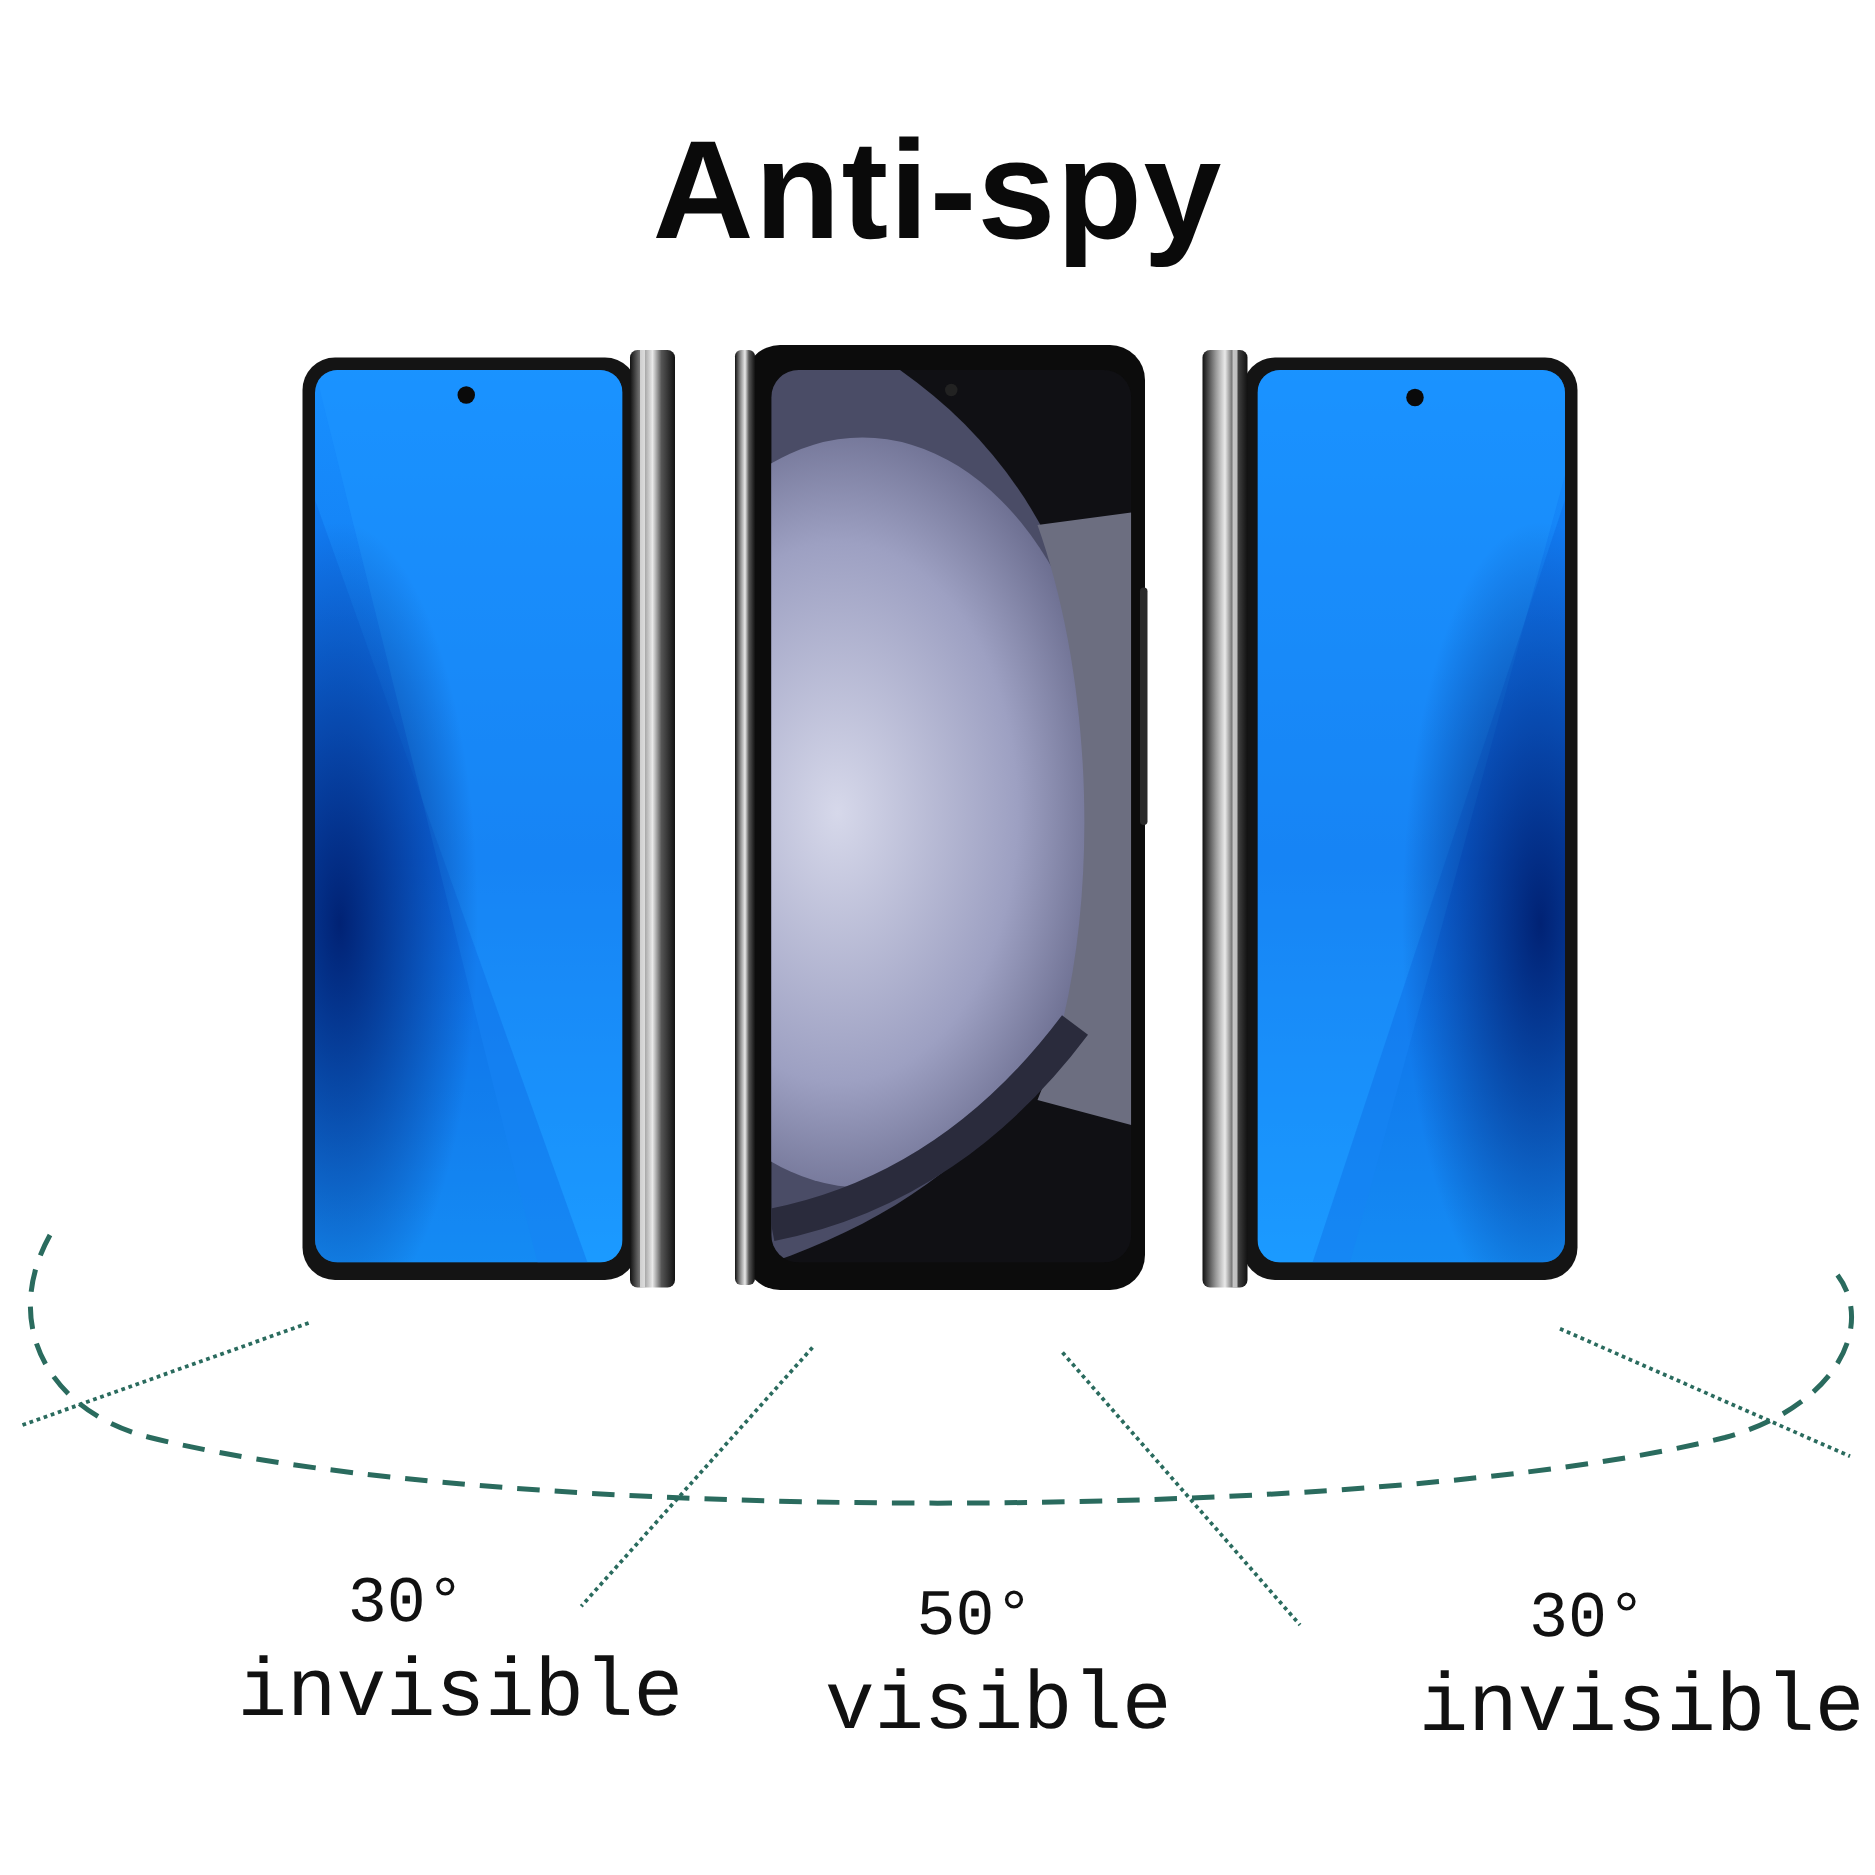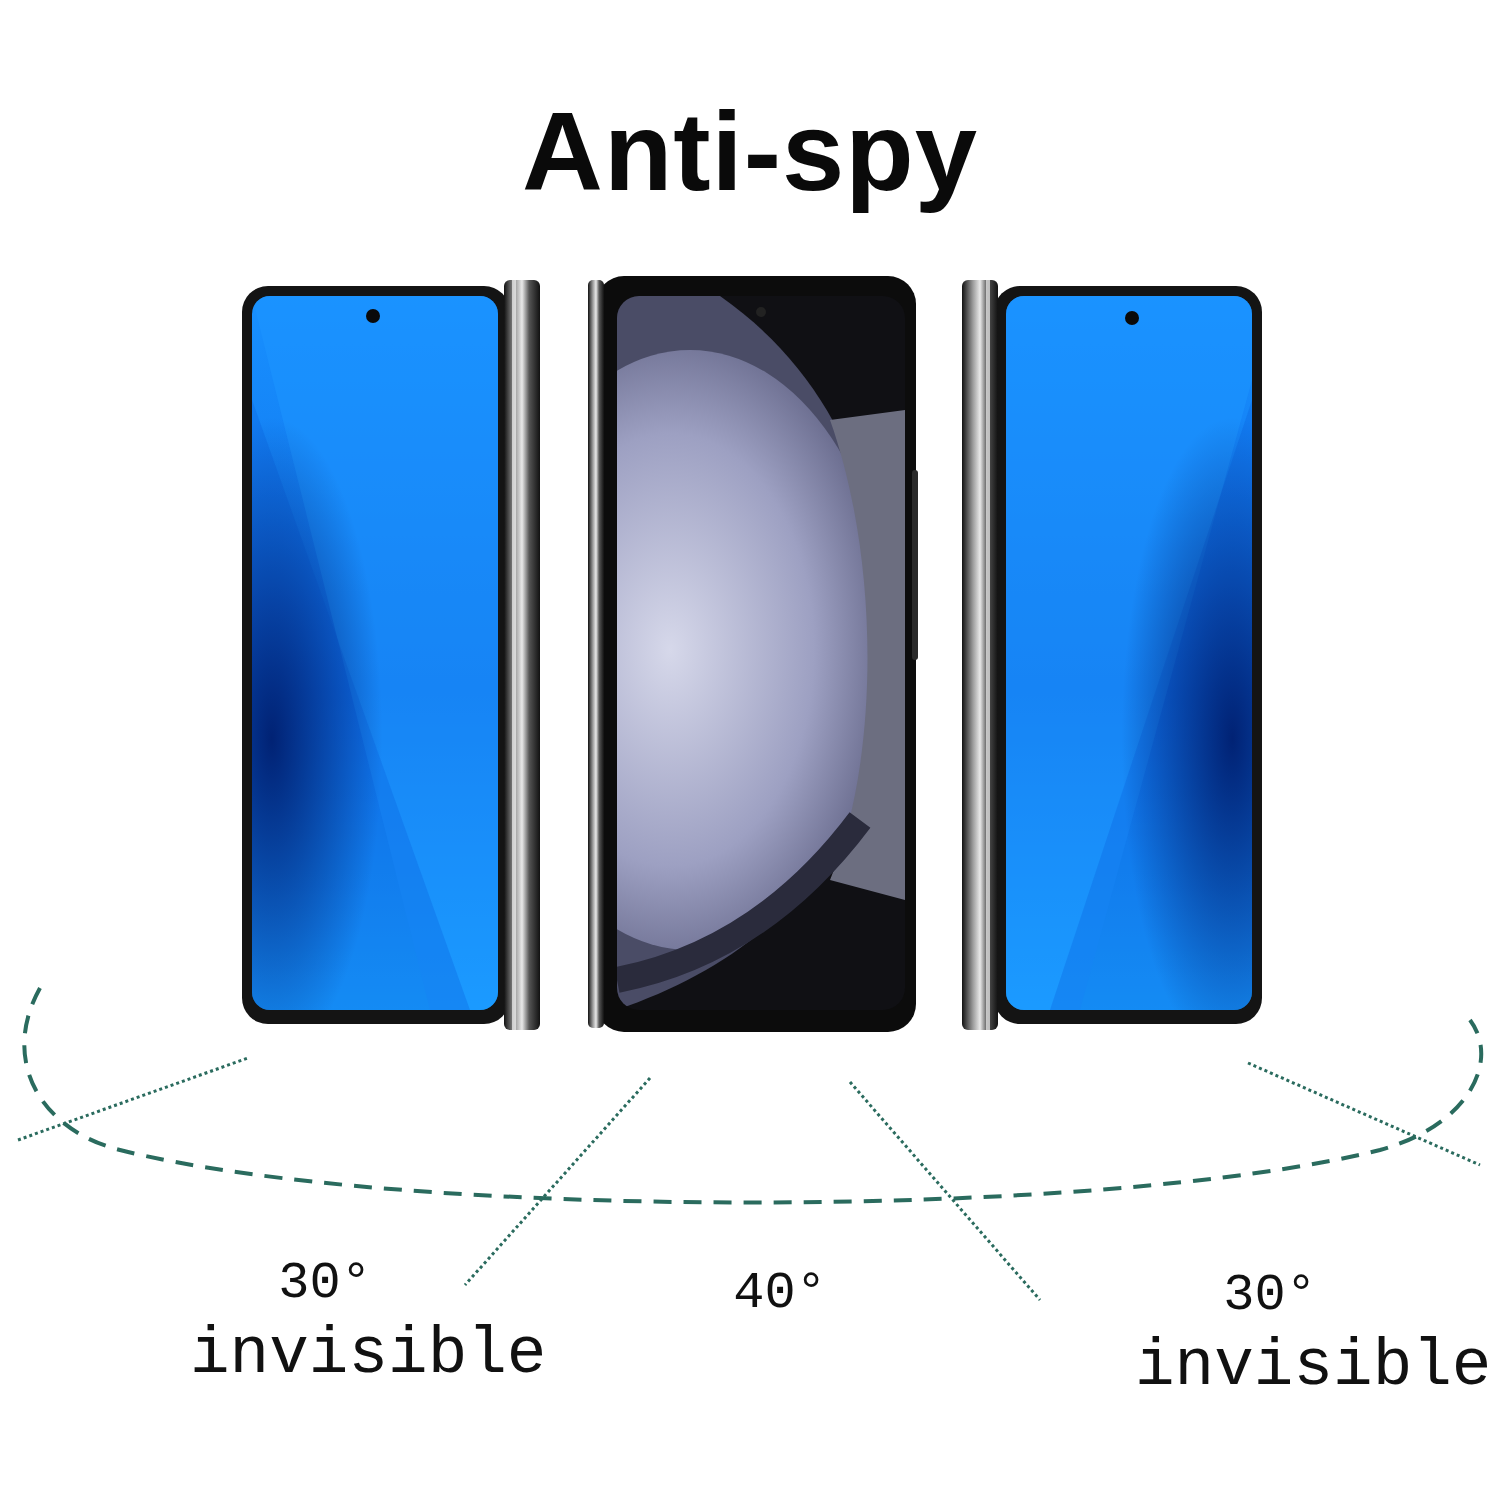--- a/index.html
+++ b/index.html
@@ -109,19 +109,20 @@
     <line x1="1248" y1="1063" x2="1480" y2="1165"></line>
   </g>
 </svg>
 
 <div class="label" style="left:190px; top:1258px; width:270px;">
   <span class="deg">30°</span>
   <span class="word">invisible</span>
 </div>
 
 <div class="label" style="left:660px; top:1268px; width:240px;">
-  <span class="deg">40°</span>
+  <span class="deg">50°</span>
+  <span class="word">visible</span>
 </div>
 
 <div class="label" style="left:1135px; top:1270px; width:270px;">
   <span class="deg">30°</span>
   <span class="word">invisible</span>
 </div>
 
 </body></html>

